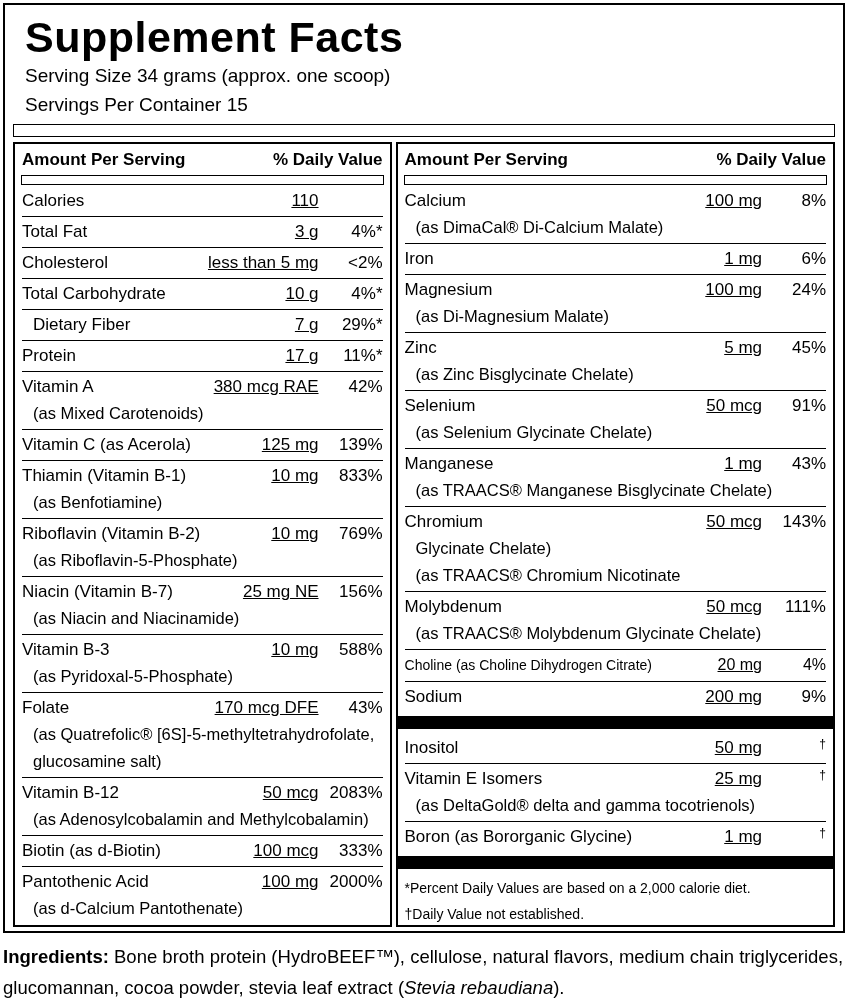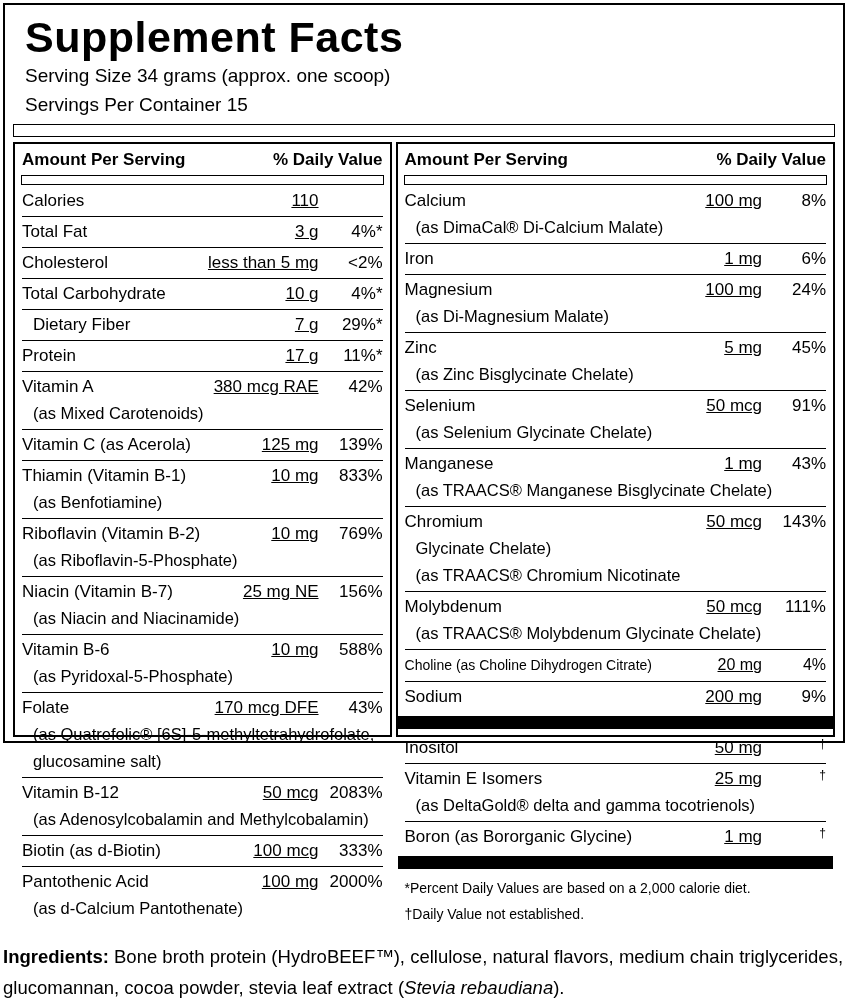--- a/index.html
+++ b/index.html
@@ -1,19 +1,19 @@
 <!DOCTYPE html>
 <html><head>
 <meta charset="utf-8">
 <style>
   html,body{margin:0;padding:0;background:#fff;}
   body{width:848px;height:1000px;position:relative;color:#000;
        font-family:"Liberation Sans","DejaVu Sans",sans-serif;
        -webkit-font-smoothing:antialiased;}
-  .outer-box{position:absolute;left:3px;top:3px;width:842px;height:740px;
+  .outer-box{position:absolute;left:3px;top:3px;width:842px;height:930px;
        box-sizing:border-box;border:2px solid #000;padding:6px 20px 4px;
        display:flex;flex-direction:column;background:#fff;}
   .title{font-size:43px;font-weight:bold;letter-spacing:.5px;line-height:48px;margin-top:2px;}
   .serving-line{font-size:19px;line-height:29px;}
   .thin-bar{height:11px;border:1.5px solid #000;margin:5px -12px 0;background:#fff;}
   .columns{display:flex;gap:4px;margin:5px -12px 0;flex:1;min-height:0;}
   .col{flex:1;border:2px solid #000;box-sizing:border-box;display:flex;
        flex-direction:column;padding:0 7px;background:#fff;}
   .col-header{display:flex;justify-content:space-between;align-items:baseline;
        font-weight:bold;font-size:17px;line-height:30px;padding-top:1px;}
@@ -131,21 +131,21 @@
           <div class="row">
             <div class="line1">
               <span class="nm">Niacin (Vitamin B-7)</span>
               <span class="amt">25 mg NE</span>
               <span class="dv">156%</span>
             </div>
             <div class="sub">(as Niacin and Niacinamide)</div>
           </div>
           <div class="row">
             <div class="line1">
-              <span class="nm">Vitamin B-6</span>
+              <span class="nm">Vitamin B-3</span>
               <span class="amt">10 mg</span>
               <span class="dv">588%</span>
             </div>
             <div class="sub">(as Pyridoxal-5-Phosphate)</div>
           </div>
           <div class="row">
             <div class="line1">
               <span class="nm">Folate</span>
               <span class="amt">170 mcg DFE</span>
               <span class="dv">43%</span>

